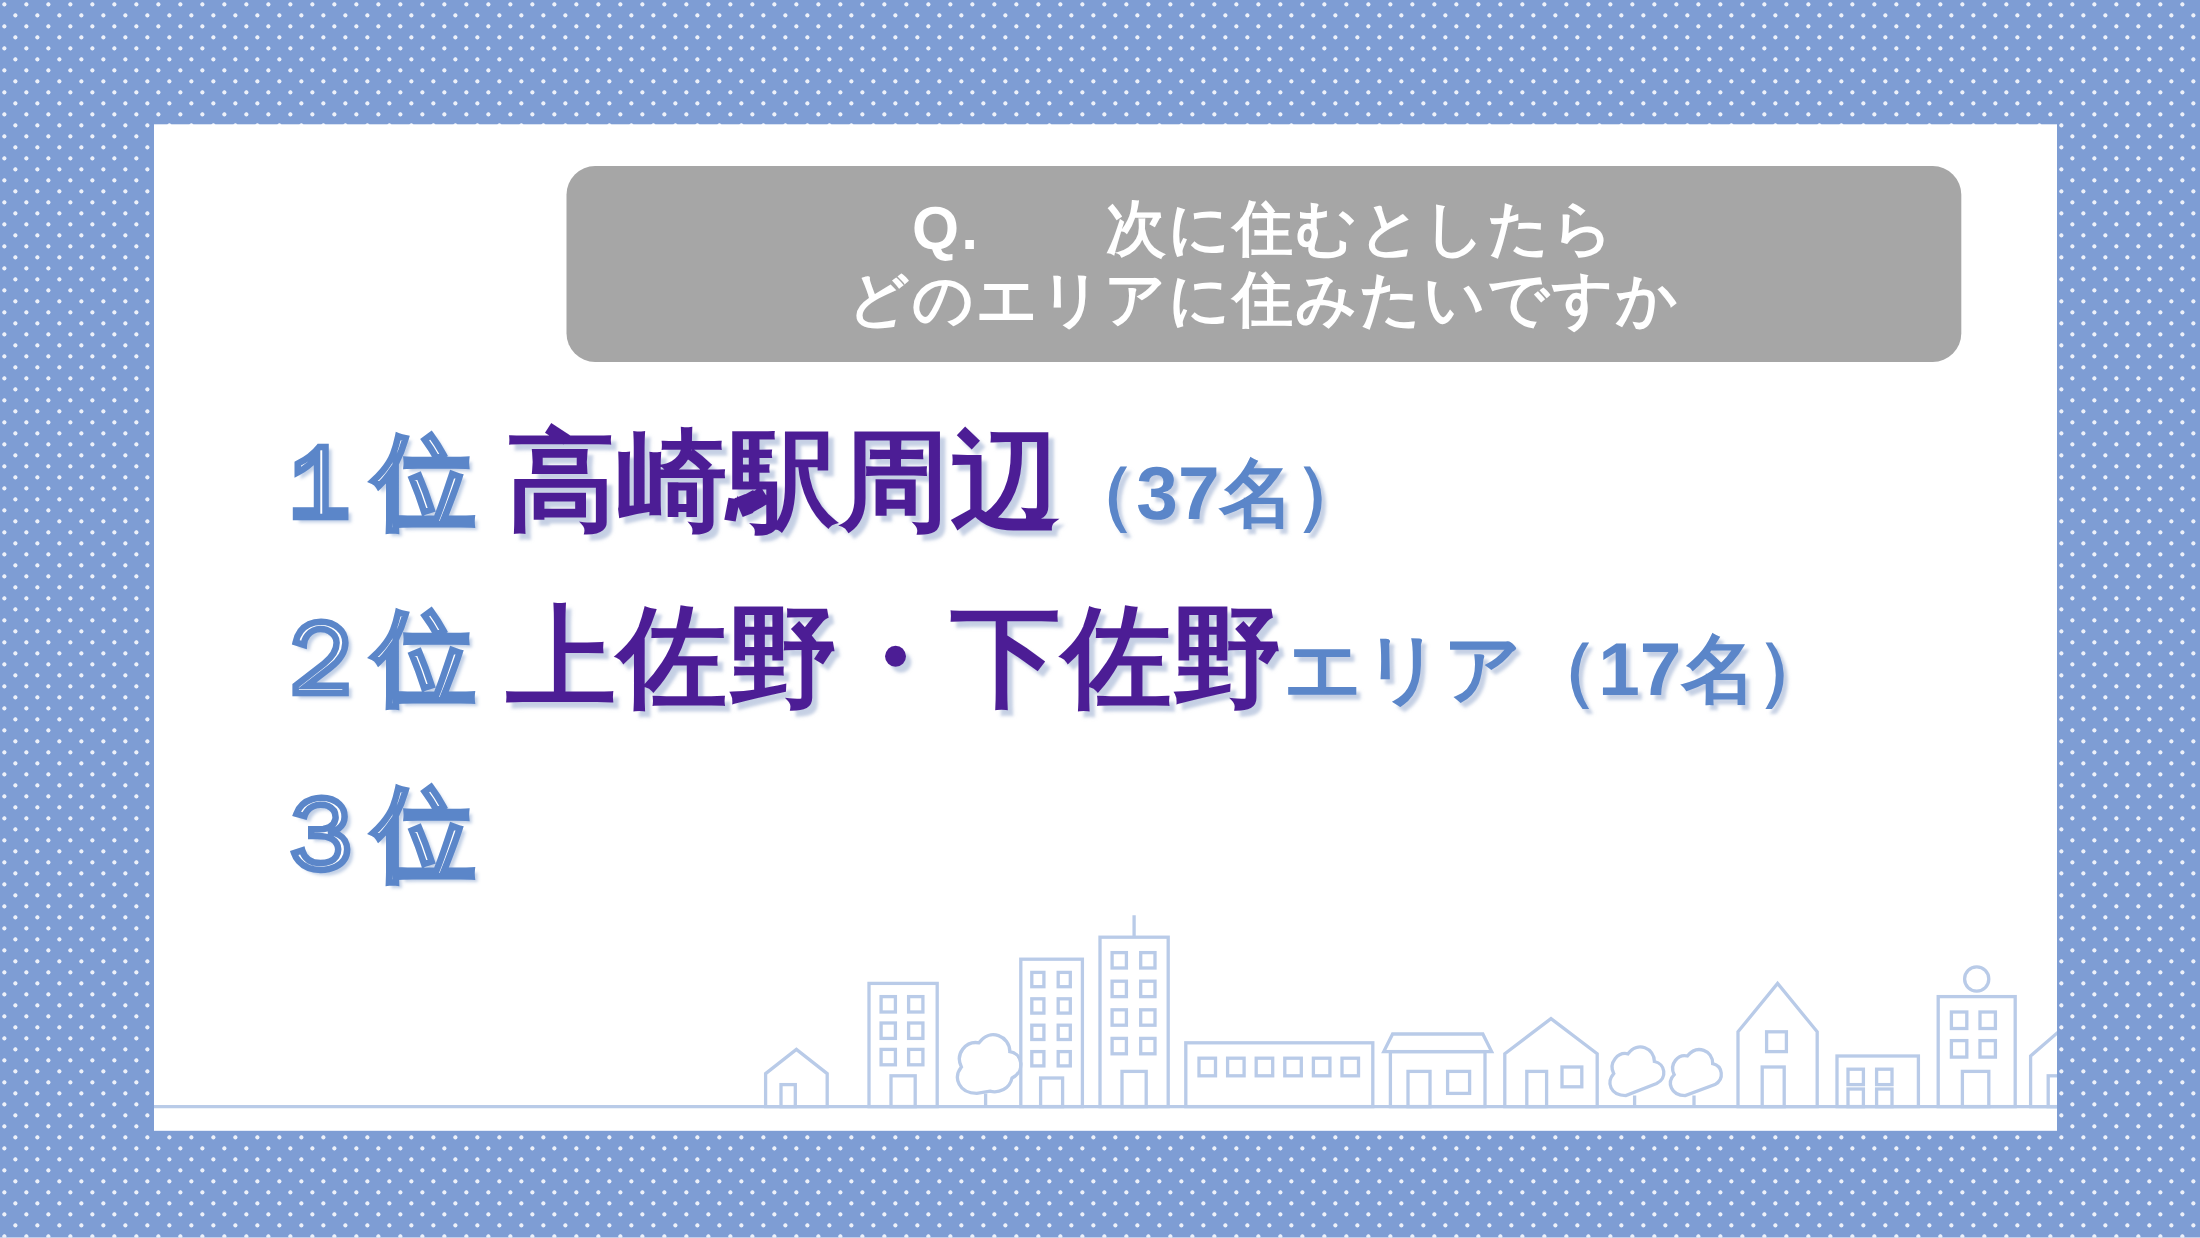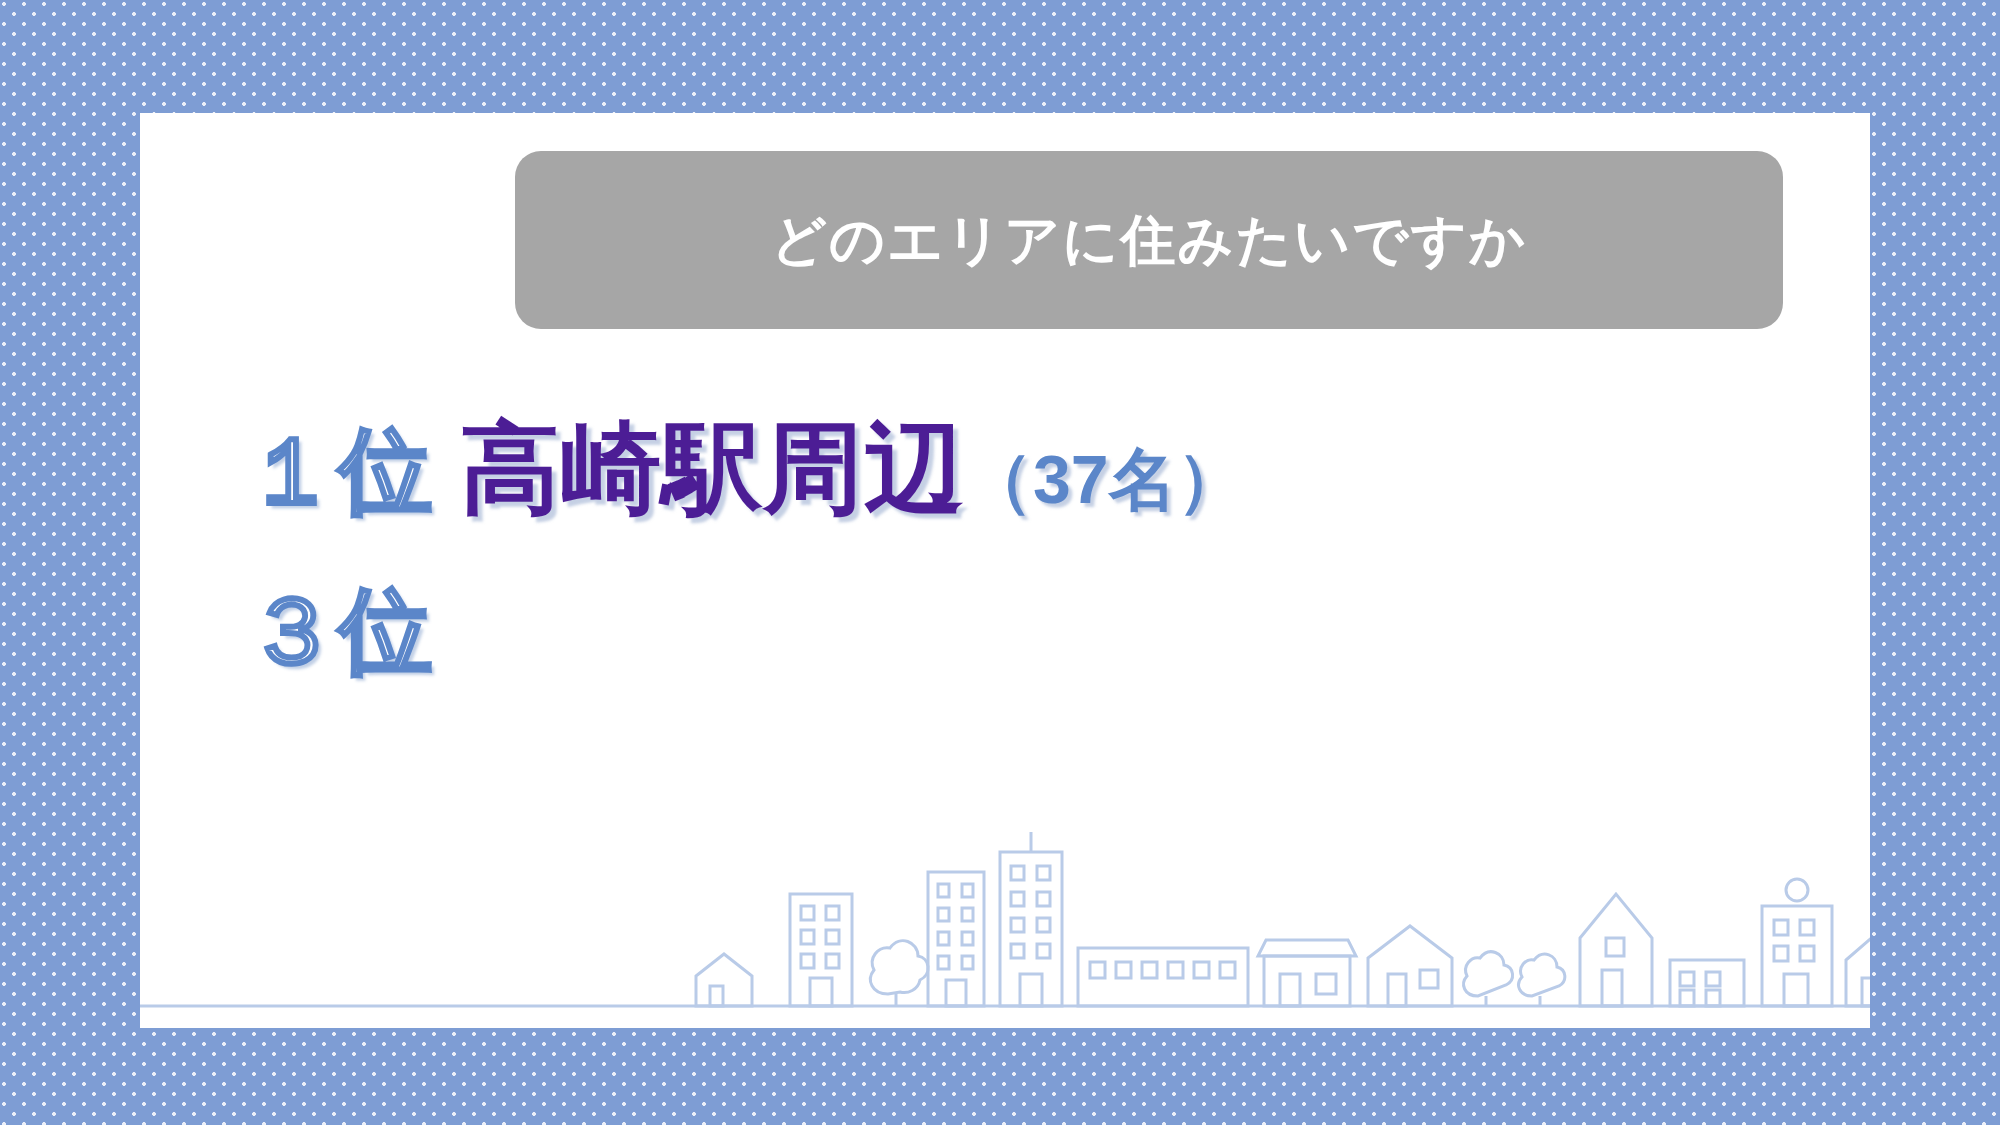--- a/index.html
+++ b/index.html
@@ -64,21 +64,21 @@
 
   
   #rank-list {
     position: absolute;
     left: 0;
     top: 245px;
     width: 100%;
   }
   .rank-row {
     display: flex;
-    align-items: flex-end;
+    align-items: center;
     height: 160px;
     padding-left: 105px;
     box-sizing: border-box;
   }
   .rank-label {
     font-size: 93px;
     font-weight: 700;
     line-height: 1;
     letter-spacing: 1px;
     color: #ffffff;
@@ -137,30 +137,35 @@
   }
 </style>
 </head>
 <body>
 
 <div id="slide">
 
   <div id="card">
 
     <div id="question-banner">
+      <div class="qline">Q.　　次に住むとしたら</div>
       <div class="qline">どのエリアに住みたいですか</div>
     </div>
 
     <div id="rank-list">
 
       <div class="rank-row">
         <span class="rank-label">１位</span>
         <span class="rank-body"><span class="area-name">高崎駅周辺</span><span class="area-suffix"></span><span class="area-count">（37名）</span></span>
       </div>
 
+      <div class="rank-row">
+        <span class="rank-label">２位</span>
+        <span class="rank-body"><span class="area-name">上佐野・下佐野</span><span class="area-suffix">エリア</span><span class="area-count">（17名）</span></span>
+      </div>
 
       <div class="rank-row">
         <span class="rank-label">３位</span>
       </div>
 
       <div class="rank-row">
       </div>
 
     </div>
 

